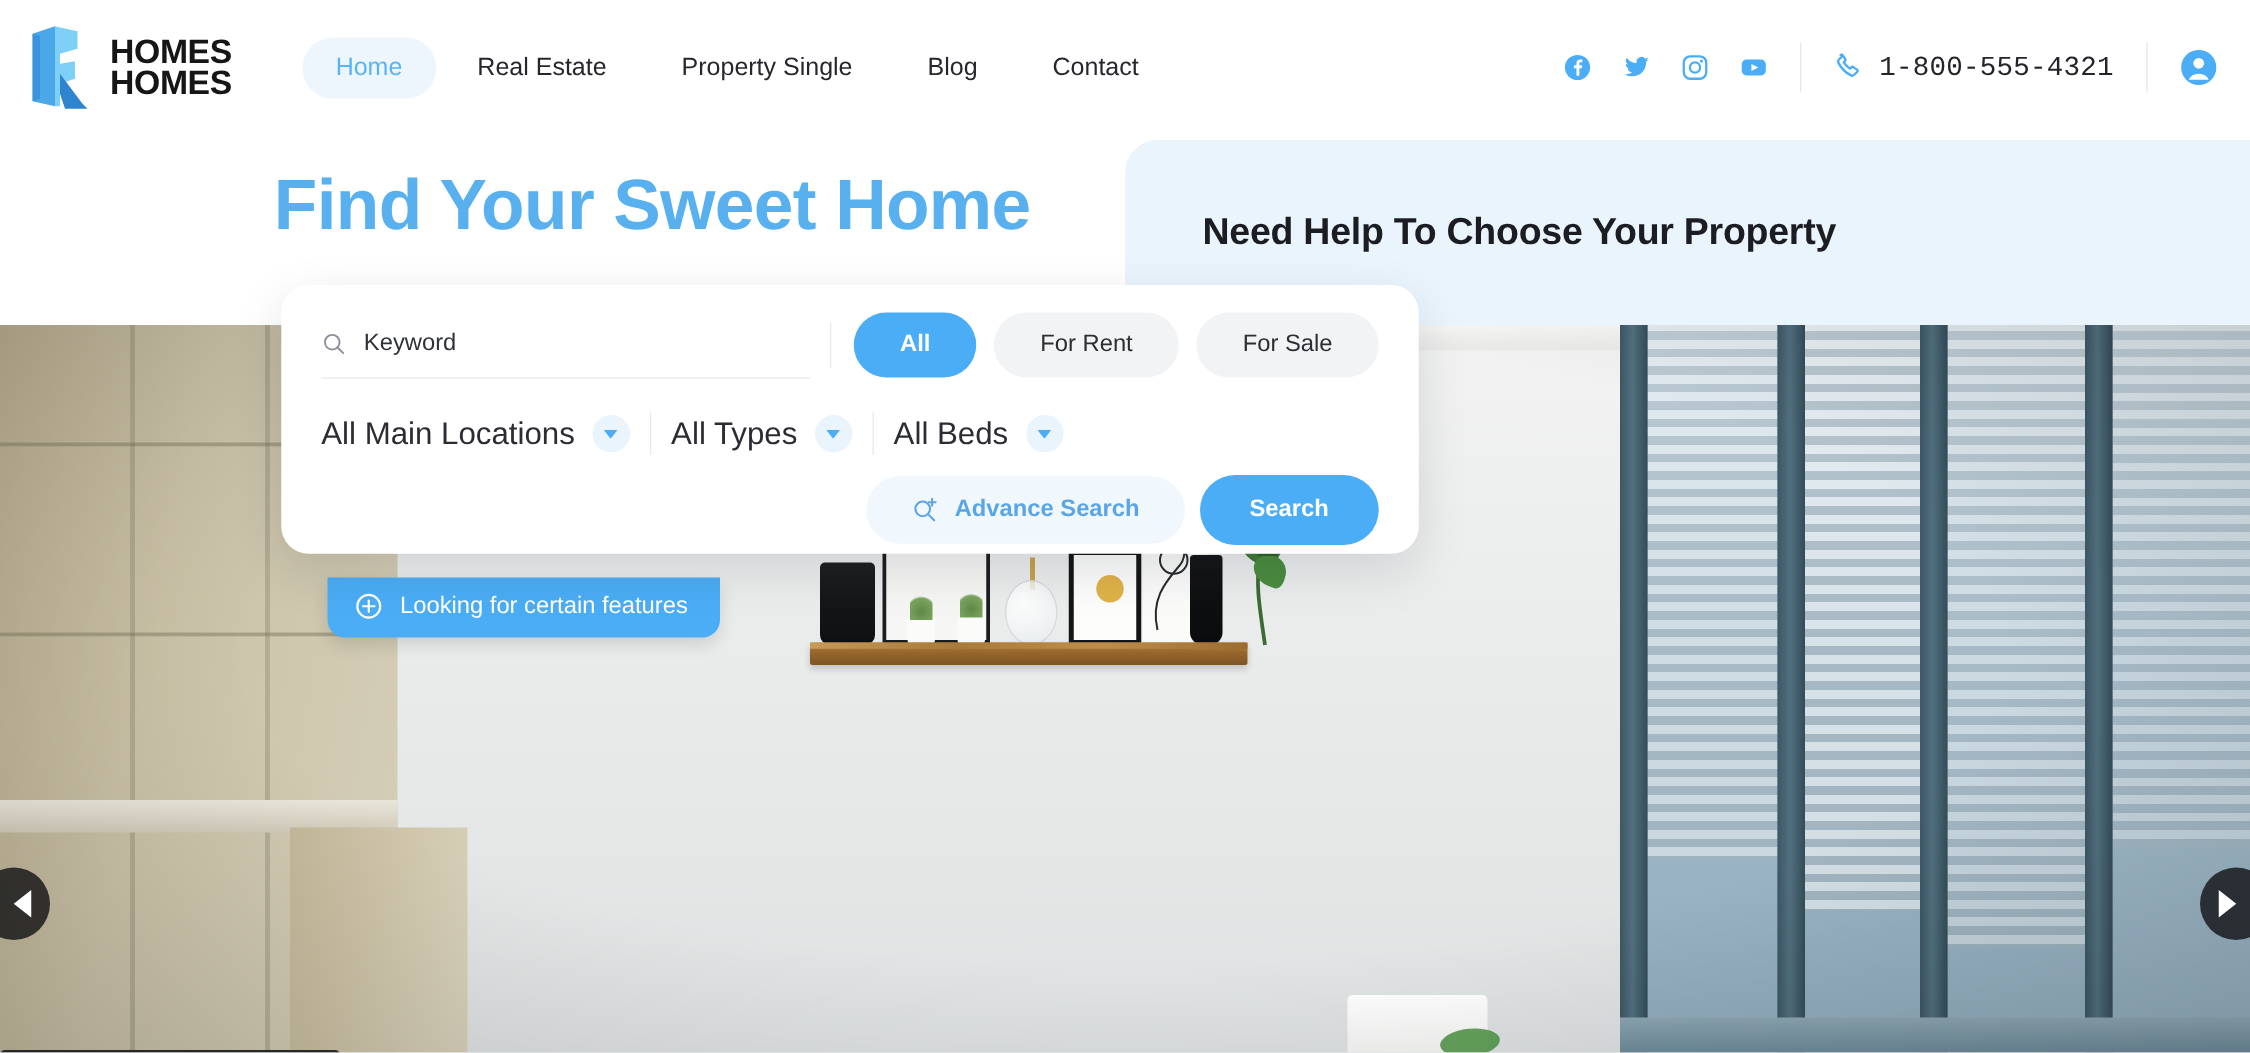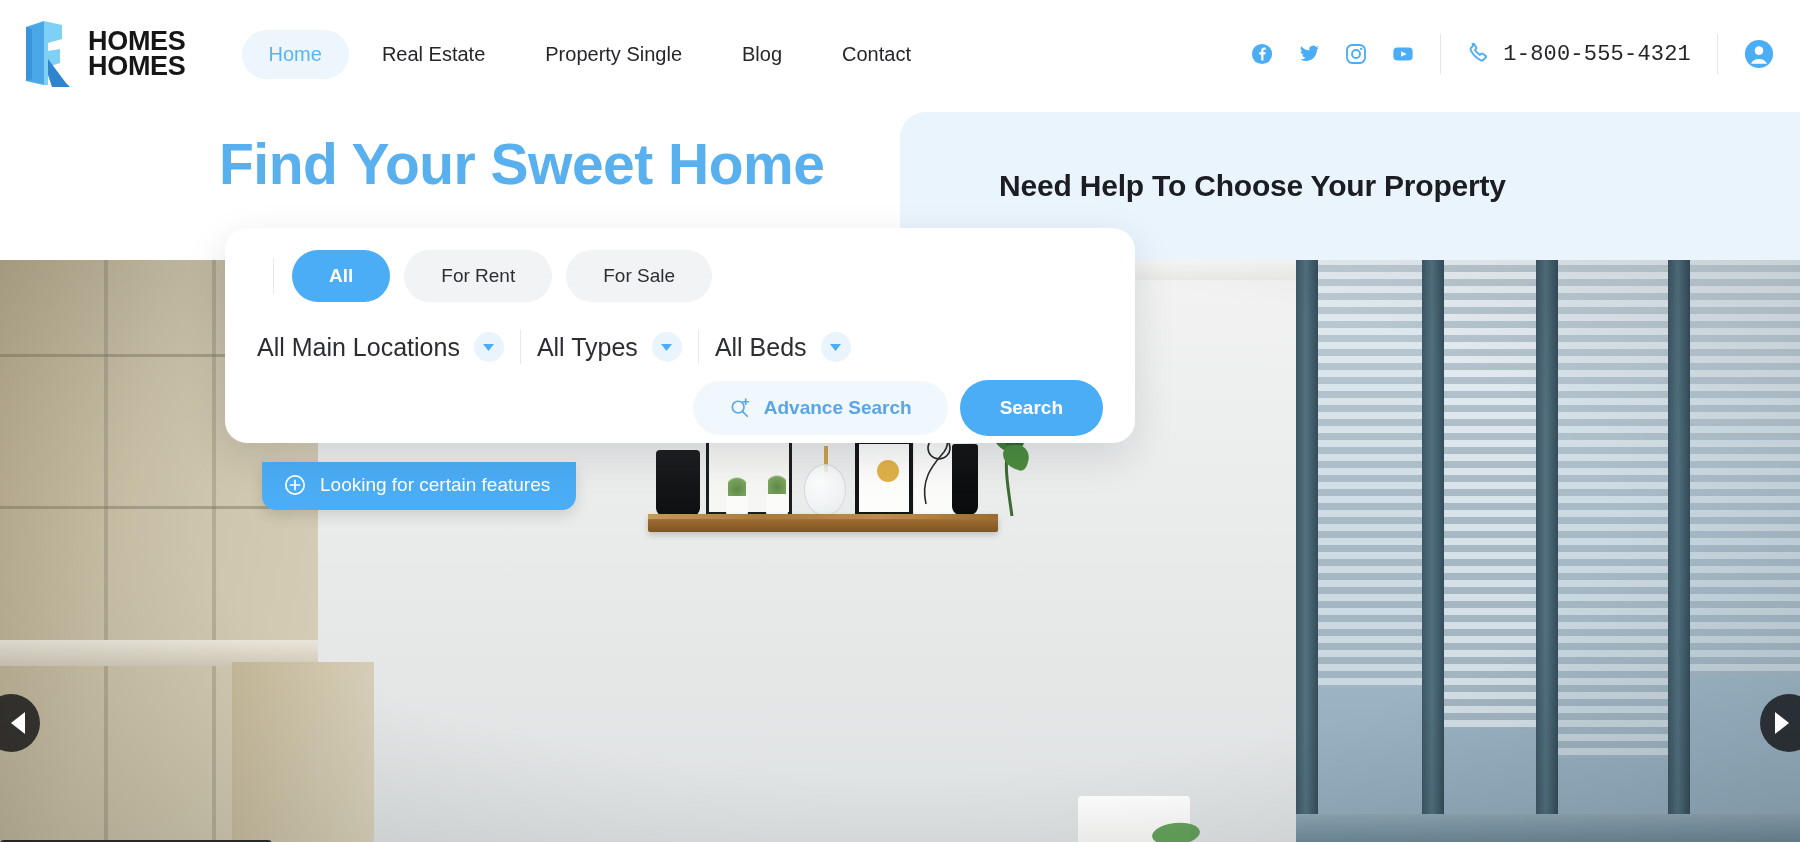--- a/index.html
+++ b/index.html
@@ -90,21 +90,21 @@
     position: absolute;
     left: 900px; top: 112px;
     width: 900px; height: 148px;
     background: #eaf4fd;
     border-top-left-radius: 26px;
     display: flex;
     align-items: center;
     z-index: 21;
   }
   .cta-text {
-    margin-left: 99px;
+    margin-left: 62px;
     font-size: 30px;
     font-weight: 700;
     color: #1b1d22;
     letter-spacing: -0.2px;
     white-space: nowrap;
   }
   .cta-btn {
     margin-left: 38px;
     background: #57b3f5;
     color: #ffffff;
@@ -555,20 +555,27 @@
     <div class="ph-mullion" style="left:1668px"></div>
     <div class="ph-sill"></div>
 
     <div class="photo-vig"></div>
   </div>
 </div>
 
 <div class="search-card">
 
   <div class="sc-row1">
+    <div class="kw-wrap">
+      <svg width="22" height="22" viewBox="0 0 24 24">
+        <circle cx="10.5" cy="10.5" r="7" fill="none" stroke="#8b8f98" stroke-width="1.8"></circle>
+        <line x1="15.6" y1="15.6" x2="21" y2="21" stroke="#8b8f98" stroke-width="1.8" stroke-linecap="round"></line>
+      </svg>
+      <input class="kw-input" type="text" placeholder="Keyword" style="">
+    </div>
 
     <div class="sc-vdiv"></div>
 
     <div class="tabs">
       <button class="tab active">All</button>
       <button class="tab">For Rent</button>
       <button class="tab">For Sale</button>
     </div>
   </div>
 

